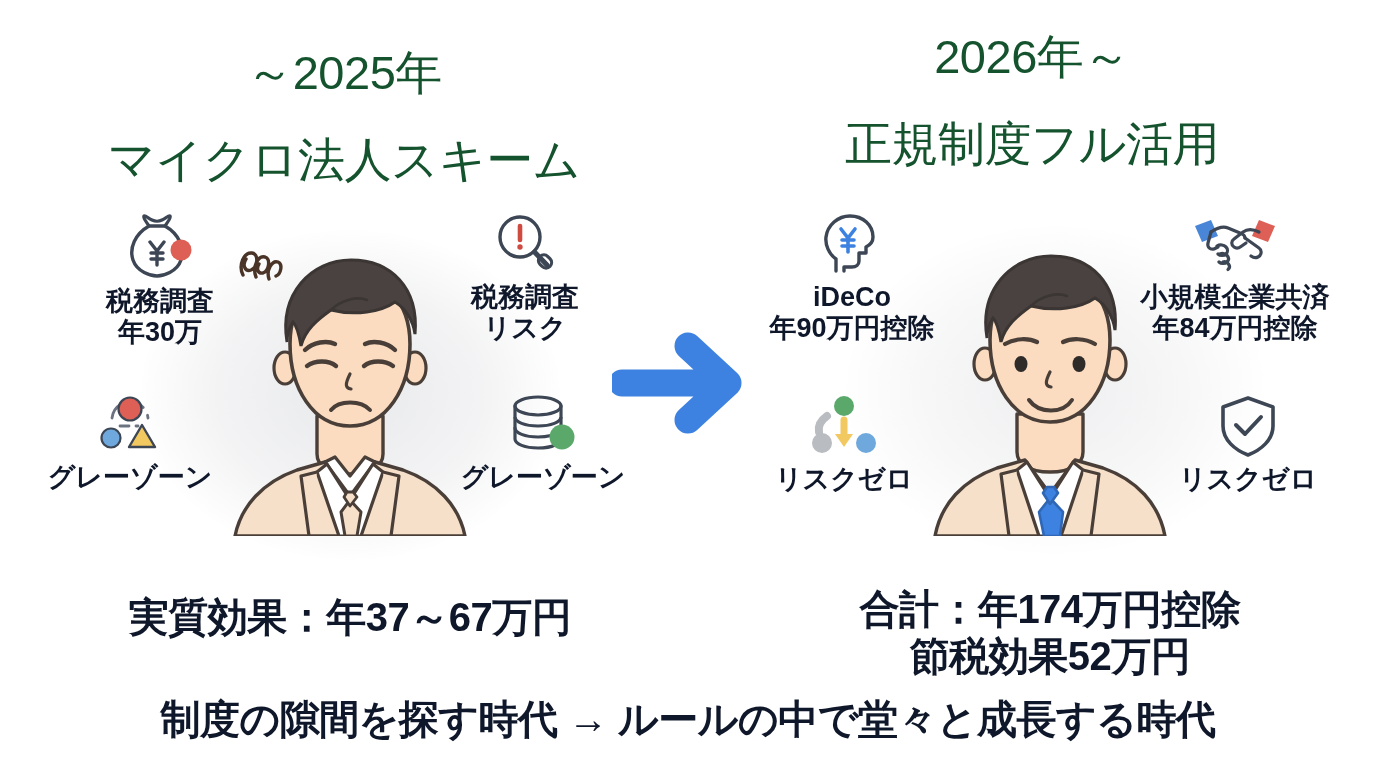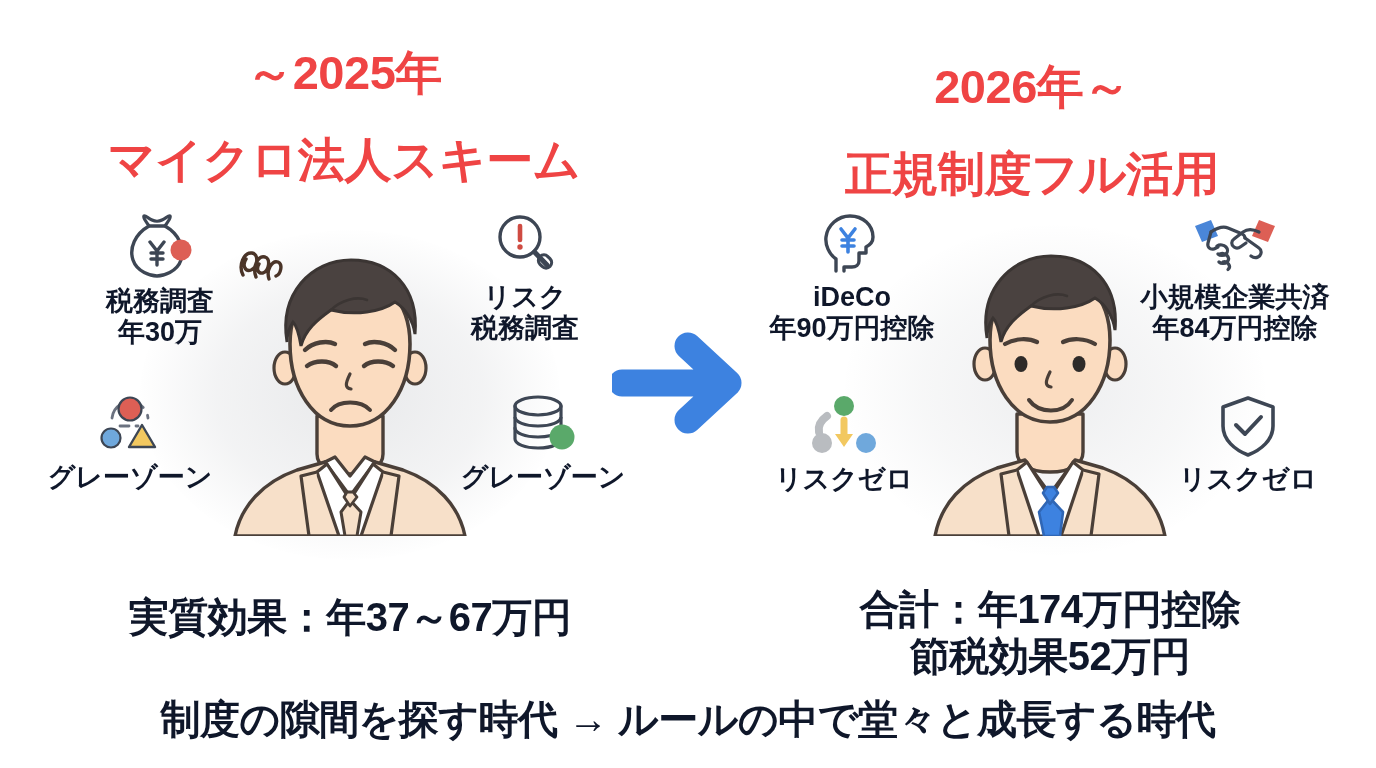--- a/index.html
+++ b/index.html
@@ -15,25 +15,25 @@
 
   
   .halo{position:absolute;border-radius:50%;pointer-events:none;}
   .halo.left{left:140px;top:230px;width:420px;height:330px;
     background:radial-gradient(ellipse at 50% 50%, rgba(120,125,135,0.17) 0%, rgba(120,125,135,0.09) 45%, rgba(255,255,255,0) 72%);}
   .halo.right{left:845px;top:225px;width:420px;height:330px;
     background:radial-gradient(ellipse at 50% 50%, rgba(120,125,135,0.13) 0%, rgba(120,125,135,0.06) 45%, rgba(255,255,255,0) 72%);}
 
   
   .title{position:absolute;text-align:center;line-height:1.14;
-    font-weight:700;letter-spacing:-0.5px;color:#ef4444;}
+    font-weight:400;letter-spacing:-0.5px;color:#14532d;}
   .title .l1{display:block;font-size:47px;}
   .title .l2{display:block;font-size:47px;margin-top:33px;}
   #title-left{left:16px;top:46px;width:656px;}
-  #title-right{left:704px;top:60px;width:656px;}
+  #title-right{left:704px;top:30px;width:656px;}
 
   
   .feature{position:absolute;text-align:center;width:200px;}
   .feature .ficon{height:74px;display:flex;align-items:center;justify-content:center;}
   .feature .flabel{font-size:27px;font-weight:800;line-height:1.16;color:#0f172a;white-space:nowrap;}
   .feature.wide{width:240px;}
   .feature.wide .flabel{font-size:27px;}
 
   #f-maintenance{left:60px;top:212px;}
   #f-audit{left:425px;top:208px;}
@@ -99,22 +99,22 @@
   <div class="feature" id="f-audit">
     <div class="ficon">
       <svg width="72" height="72" viewBox="0 0 72 72" aria-hidden="true">
         <circle cx="31" cy="28" r="20" fill="none" stroke="#3d4654" stroke-width="3.4"></circle>
         <path d="M45.5 43 L58 56" stroke="#3d4654" stroke-width="5" stroke-linecap="round" fill="none"></path>
         <rect x="49" y="47" width="14" height="11" rx="5.5" transform="rotate(45 56 52.5)" fill="none" stroke="#3d4654" stroke-width="3.2"></rect>
         <path d="M31 17 V31" stroke="#cf4b42" stroke-width="4.6" stroke-linecap="round"></path>
         <circle cx="31" cy="38" r="2.7" fill="#cf4b42"></circle>
       </svg>
     </div>
+    <div class="flabel">税務調査</div>
     <div class="flabel">リスク</div>
-    <div class="flabel">税務調査</div>
   </div>
 
   <div class="feature" id="f-gray1">
     <div class="ficon">
       <svg width="76" height="66" viewBox="0 0 76 66" aria-hidden="true">
         <path d="M20 26 C21 17, 28 10, 38 10 C48 10, 55 17, 56 26" fill="none" stroke="#6b7280" stroke-width="2.8" stroke-linecap="round" stroke-dasharray="16 9"></path>
         <path d="M28 34 H46" stroke="#6b7280" stroke-width="2.8" stroke-linecap="round" stroke-dasharray="9 7"></path>
         <circle cx="38" cy="17" r="11.5" fill="#dd5f55" stroke="#3d4654" stroke-width="2.2"></circle>
         <circle cx="19" cy="46" r="9.5" fill="#6fa8dc" stroke="#3d4654" stroke-width="2.2"></circle>
         <path d="M50 33 L63 55 H37 Z" fill="#f2c860" stroke="#3d4654" stroke-width="2.4" stroke-linejoin="round"></path>

